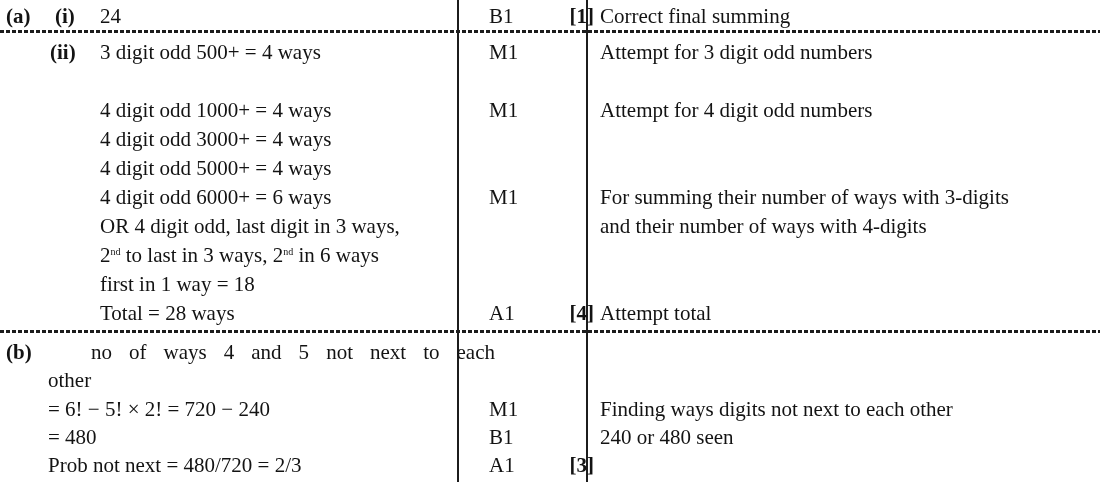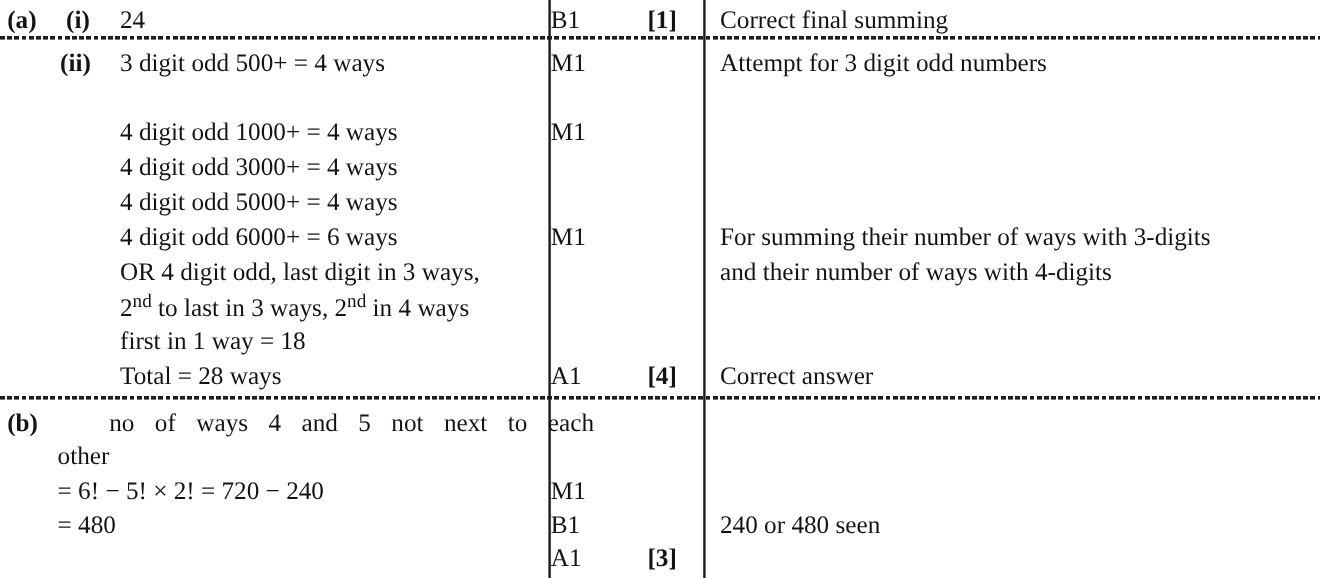--- a/index.html
+++ b/index.html
@@ -9,29 +9,29 @@
     overflow:hidden;
   }
   .vline { position:absolute; top:0; bottom:0; width:2px; background:#1c1c1c; }
   .hdash {
     position:absolute; left:0; right:0; height:3px;
     background:repeating-linear-gradient(90deg,#1c1c1c 0 4px,transparent 4px 6px);
   }
   .t { position:absolute; white-space:nowrap; line-height:1.15; }
   .b { font-weight:bold; }
   .marksrow {
-    position:absolute; left:448px; width:128px;
+    position:absolute; left:478px; width:128px;
     display:flex; justify-content:space-between;
     padding:0 12px 0 11px; box-sizing:border-box; line-height:1.15;
   }
   .just {
     position:absolute; left:48px; top:340px; width:404px;
     text-align:justify; text-align-last:justify; line-height:1.15;margin-left:43px;
   }
-  .sup { font-size:16px; vertical-align:7px; letter-spacing:0; }
+  .sup { font-size:10px; vertical-align:7px; letter-spacing:0; }
 </style>
 </head>
 <body>
 
 <div class="page">
 
   <div class="vline" style="left:457px"></div>
   <div class="vline" style="left:586px"></div>
 
   <div class="hdash" style="top:30px"></div>
@@ -47,56 +47,59 @@
   <div class="t" style="left:600px;top:4px">Correct final summing</div>
 
   <div class="t b" style="left:50px;top:40px">(ii)</div>
   <div class="t" style="left:100px;top:40px">3 digit odd 500+ = 4 ways</div>
   <div class="t" style="left:100px;top:98px">4 digit odd 1000+ = 4 ways</div>
   <div class="t" style="left:100px;top:127px">4 digit odd 3000+ = 4 ways</div>
   <div class="t" style="left:100px;top:156px">4 digit odd 5000+ = 4 ways</div>
   <div class="t" style="left:100px;top:185px">4 digit odd 6000+ = 6 ways</div>
   <div class="t" style="left:100px;top:214px">OR 4 digit odd, last digit in 3 ways,</div>
   <div class="t" style="left:100px;top:243px">
-    <span>2</span><span class="sup">nd</span><span> to last in 3 ways, 2</span><span class="sup">nd</span><span> in 4 ways</span>
+    <span>2</span><span class="sup">nd</span><span> to last in 3 ways, 2</span><span class="sup">nd</span><span> in 6 ways</span>
   </div>
   <div class="t" style="left:100px;top:272px">first in 1 way = 18</div>
   <div class="t" style="left:100px;top:301px">Total = 28 ways</div>
 
   <div class="marksrow" style="top:40px">
     <span>M1</span>
   </div>
   <div class="marksrow" style="top:98px">
     <span>M1</span>
   </div>
   <div class="marksrow" style="top:185px">
     <span>M1</span>
   </div>
   <div class="marksrow" style="top:301px">
     <span>A1</span>
     <span class="b">[4]</span>
   </div>
 
   <div class="t" style="left:600px;top:40px">Attempt for 3 digit odd numbers</div>
+  <div class="t" style="left:600px;top:98px">Attempt for 4 digit odd numbers</div>
   <div class="t" style="left:600px;top:185px">For summing their number of ways with 3-digits</div>
   <div class="t" style="left:600px;top:214px">and their number of ways with 4-digits</div>
-  <div class="t" style="left:600px;top:301px">Correct answer</div>
+  <div class="t" style="left:600px;top:301px">Attempt total</div>
 
   <div class="t b" style="left:6px;top:340px">(b)</div>
   <div class="just">no of ways 4 and 5 not next to each</div>
   <div class="t" style="left:48px;top:368px">other</div>
   <div class="t" style="left:48px;top:397px">= 6! − 5! × 2! = 720 − 240</div>
   <div class="t" style="left:48px;top:425px">= 480</div>
+  <div class="t" style="left:48px;top:453px">Prob not next = 480/720 = 2/3</div>
 
   <div class="marksrow" style="top:397px">
     <span>M1</span>
   </div>
   <div class="marksrow" style="top:425px">
     <span>B1</span>
   </div>
   <div class="marksrow" style="top:453px">
     <span>A1</span>
     <span class="b">[3]</span>
   </div>
 
+  <div class="t" style="left:600px;top:397px">Finding ways digits not next to each other</div>
   <div class="t" style="left:600px;top:425px">240 or 480 seen</div>
 
 </div>
 
 </body></html>

